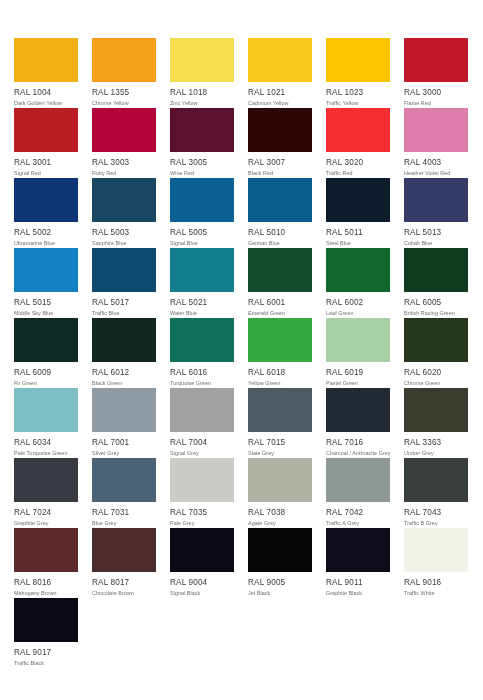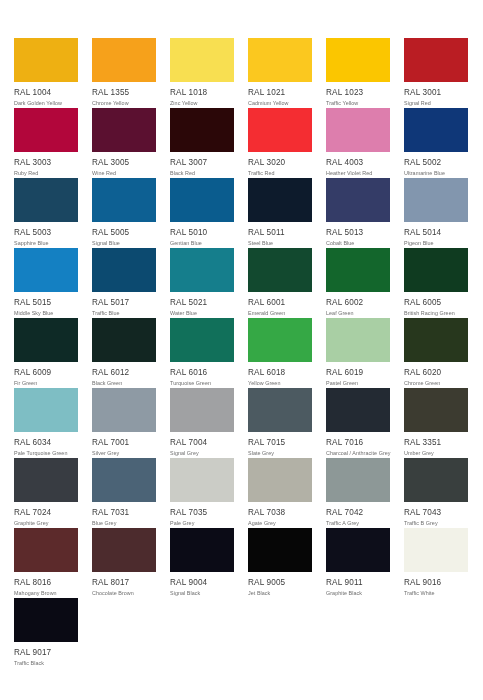--- a/index.html
+++ b/index.html
@@ -86,20 +86,25 @@
         <span class="swatch" style="background-color: rgb(251, 200, 31);"></span>
         <span class="code">RAL 1021</span>
         <span class="name">Cadmium Yellow</span>
       </div>
       <div class="cell">
         <span class="swatch" style="background-color: rgb(251, 198, 0);"></span>
         <span class="code">RAL 1023</span>
         <span class="name">Traffic Yellow</span>
       </div>
       <div class="cell">
+        <span class="swatch" style="background-color: rgb(192, 25, 41);"></span>
+        <span class="code">RAL 3000</span>
+        <span class="name">Flame Red</span>
+      </div>
+      <div class="cell">
         <span class="swatch" style="background-color: rgb(186, 29, 35);"></span>
         <span class="code">RAL 3001</span>
         <span class="name">Signal Red</span>
       </div>
       <div class="cell">
         <span class="swatch" style="background-color: rgb(178, 6, 59);"></span>
         <span class="code">RAL 3003</span>
         <span class="name">Ruby Red</span>
       </div>
       <div class="cell">
@@ -146,25 +151,20 @@
         <span class="swatch" style="background-color: rgb(13, 27, 44);"></span>
         <span class="code">RAL 5011</span>
         <span class="name">Steel Blue</span>
       </div>
       <div class="cell">
         <span class="swatch" style="background-color: rgb(52, 60, 103);"></span>
         <span class="code">RAL 5013</span>
         <span class="name">Cobalt Blue</span>
       </div>
       <div class="cell">
-        <span class="swatch" style="background-color: rgb(130, 150, 174);"></span>
-        <span class="code">RAL 5014</span>
-        <span class="name">Pigeon Blue</span>
-      </div>
-      <div class="cell">
         <span class="swatch" style="background-color: rgb(20, 128, 194);"></span>
         <span class="code">RAL 5015</span>
         <span class="name">Middle Sky Blue</span>
       </div>
       <div class="cell">
         <span class="swatch" style="background-color: rgb(12, 74, 112);"></span>
         <span class="code">RAL 5017</span>
         <span class="name">Traffic Blue</span>
       </div>
       <div class="cell">
@@ -237,21 +237,21 @@
         <span class="code">RAL 7015</span>
         <span class="name">Slate Grey</span>
       </div>
       <div class="cell">
         <span class="swatch" style="background-color: rgb(35, 42, 51);"></span>
         <span class="code">RAL 7016</span>
         <span class="name">Charcoal / Anthracite Grey</span>
       </div>
       <div class="cell">
         <span class="swatch" style="background-color: rgb(60, 59, 48);"></span>
-        <span class="code">RAL 3351</span>
+        <span class="code">RAL 3363</span>
         <span class="name">Umber Grey</span>
       </div>
       <div class="cell">
         <span class="swatch" style="background-color: rgb(56, 60, 66);"></span>
         <span class="code">RAL 7024</span>
         <span class="name">Graphite Grey</span>
       </div>
       <div class="cell">
         <span class="swatch" style="background-color: rgb(75, 99, 118);"></span>
         <span class="code">RAL 7031</span>

